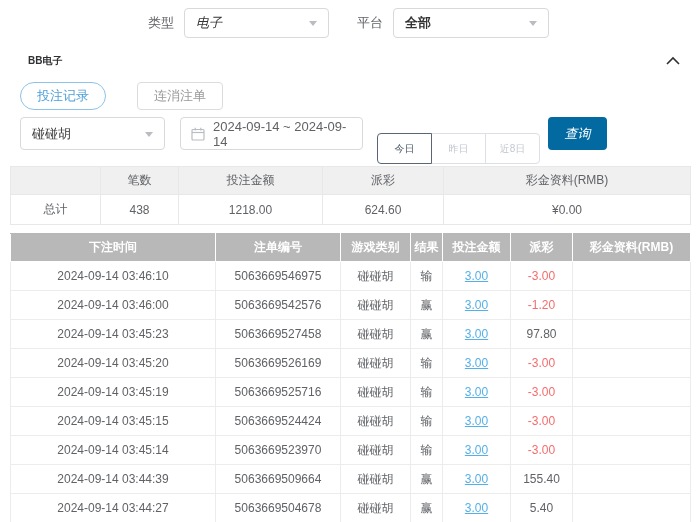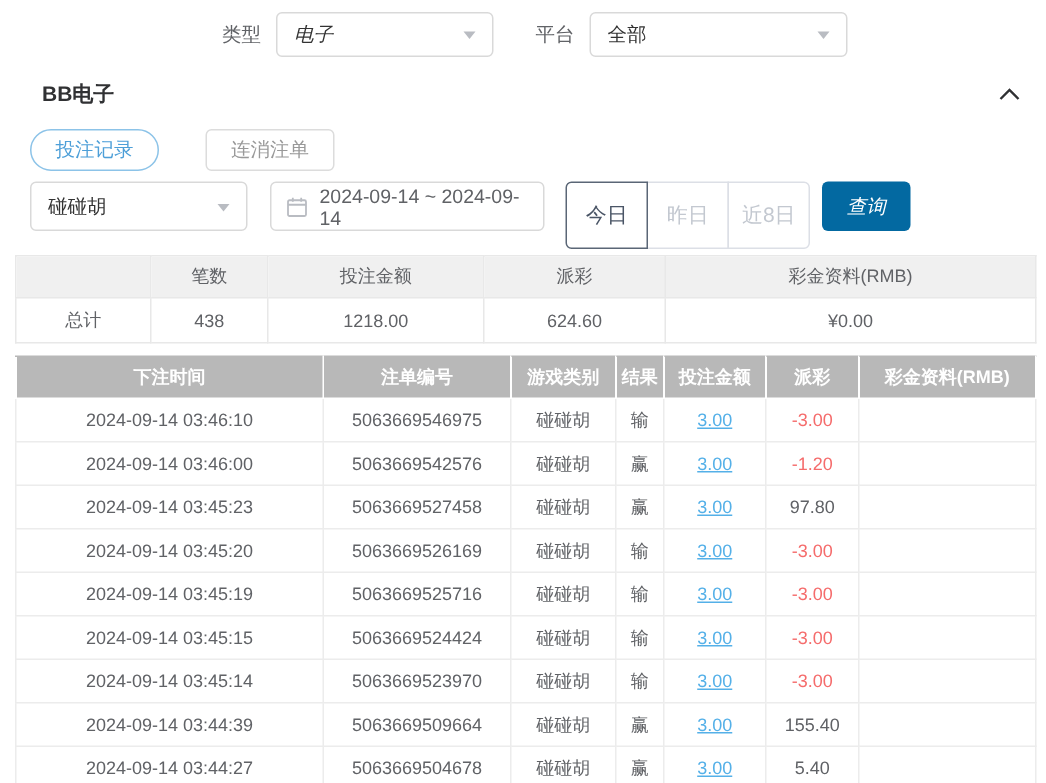--- a/index.html
+++ b/index.html
@@ -9,45 +9,45 @@
   
   .top-filters { display:flex; align-items:center; padding-top:8px; }
   .tf-label { font-size:13px; color:#606266; margin-right:10px; }
   .spacer-1 { width:148px; } .spacer-2 { width:28px; }
   .select-box { position:relative; height:30px; border:1px solid #d9d9d9; border-radius:4px;
     background:#fff; display:flex; align-items:center; padding:0 26px 0 11px;
     font-size:13px; color:#333; cursor:pointer; }
   .select-box .caret { position:absolute; right:11px; top:50%; margin-top:-2px;
     width:0; height:0; border-left:4px solid transparent; border-right:4px solid transparent;
     border-top:5px solid #b9bcc2; }
-  .w-type { width:145px;font-style:italic; } .w-platform { width:172px; }
+  .w-type { width:145px;font-style:italic; } .w-platform { width:156px;font-weight:bold; }
 
   
   .section-header { display:flex; align-items:center; justify-content:space-between;
     margin-top:16px; padding:0 16px 0 28px; }
-  .section-title { font-size:14px; font-weight:bold; color:#303133; }
+  .section-title { font-size:10px; font-weight:bold; color:#303133; }
   .collapse-btn { cursor:pointer; display:flex; align-items:center; }
 
   
   .tabs { display:flex; align-items:center; gap:31px; margin-top:14px; padding-left:20px; }
   .tab-pill { height:28px; display:flex; align-items:center; justify-content:center;
     padding:0 16px; font-size:13px; cursor:pointer; background:#fff; }
   .tab-active { border:1px solid #8cc3e8; color:#4d9fd8; border-radius:14px; }
   .tab-inactive { border:1px solid #dcdcdc; color:#999; border-radius:4px; }
 
   
   .query-bar { display:flex; align-items:center; margin-top:7px; padding-left:20px; }
   .w-game { width:145px; height:33px; }
   .date-input { width:183px; height:33px; border:1px solid #d9d9d9; border-radius:4px;
     display:flex; align-items:center; padding:0 10px; margin-left:15px; font-size:13px;
     color:#606266; cursor:pointer; }
   .date-input svg { margin-right:8px; flex:none; }
   .btn-group { display:flex; margin-left:14px; height:33px; }
-  .bg-btn { width:55px; height:45px; display:flex; align-items:center; justify-content:center;
-    font-size:14px; border:1px solid #dcdfe6; background:#fff; cursor:pointer; color:#c3c8d0; }
+  .bg-btn { width:55px; height:31px; display:flex; align-items:center; justify-content:center;
+    font-size:10px; border:1px solid #dcdfe6; background:#fff; cursor:pointer; color:#c3c8d0;margin-top:16px; }
   .bg-btn + .bg-btn { margin-left:-1px; }
   .bg-btn.first { border-radius:4px 0 0 4px; } .bg-btn.last { border-radius:0 4px 4px 0; }
   .bg-btn.selected { border-color:#5a6676; color:#4a5566; position:relative; z-index:1; }
   .search-btn { width:59px; height:33px; margin-left:8px; border:none; border-radius:4px;
     background:#0369a1; color:#fff; font-size:13px; display:flex; align-items:center;
     justify-content:center; cursor:pointer;font-style:italic; }
 
   
   table { border-collapse:collapse; table-layout:fixed; margin-left:10px; width:681px;
     font-size:12px; }

